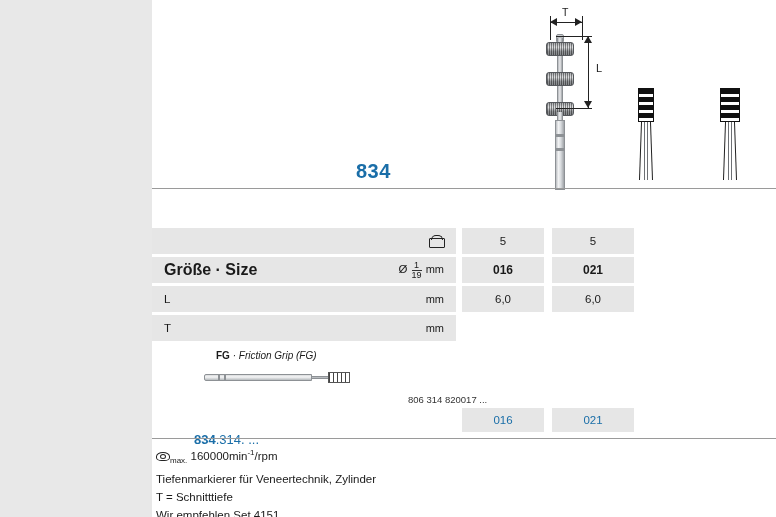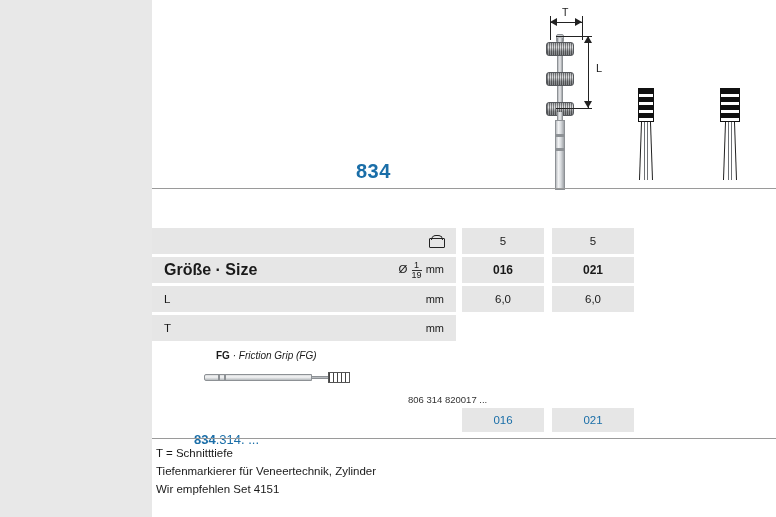--- a/index.html
+++ b/index.html
@@ -614,18 +614,22 @@
     <div class="order-num">
       <b>834</b><span>.314. ...</span>
     </div>
     <div class="order-cell c1">016</div>
     <div class="order-cell c2">021</div>
   </div>
 
   <div class="hr-bottom"></div>
 
   <div class="notes">
+    <div class="note">
+      <span class="gauge-icon"></span><span class="sub">max.</span>
+      <span>160000</span><span>min</span><span class="sup">-1</span><span>/rpm</span>
+    </div>
+    <div class="note">Tiefenmarkierer für Veneertechnik, Zylinder</div>
     <div class="note">T = Schnitttiefe</div>
-    <div class="note">Tiefenmarkierer für Veneertechnik, Zylinder</div>
     <div class="note">Wir empfehlen Set 4151</div>
   </div>
 
 </div>
 
 </body></html>

